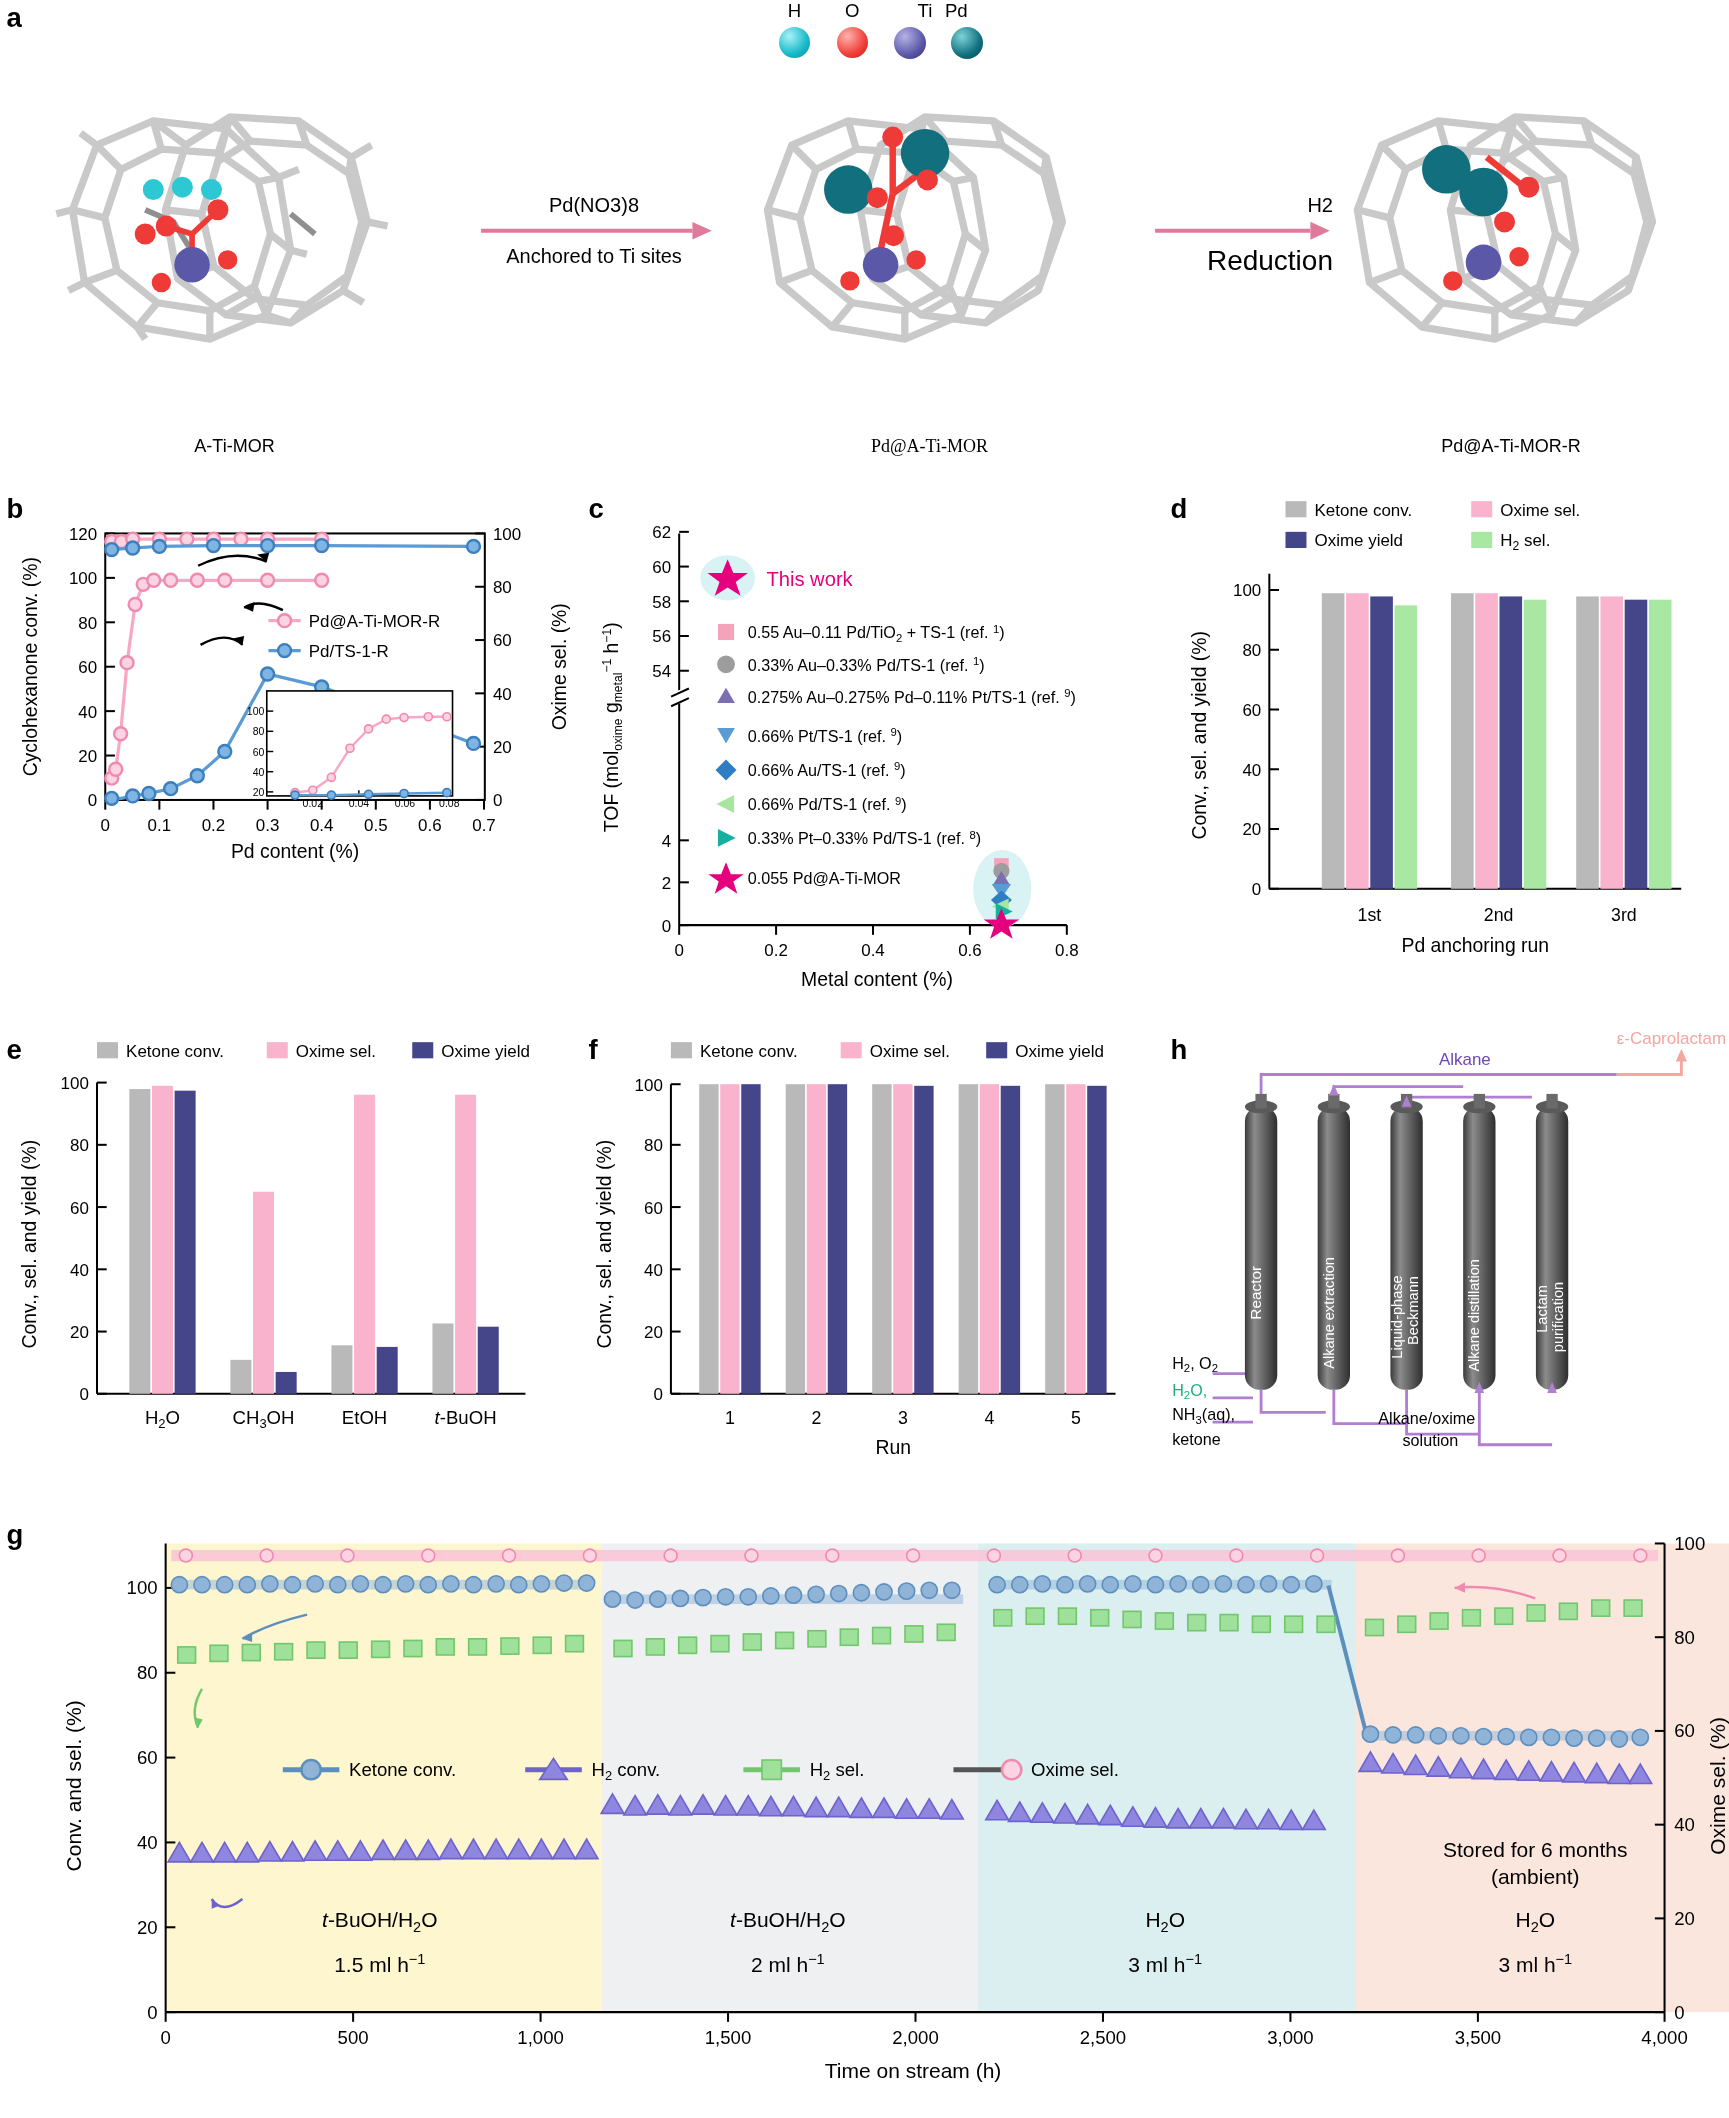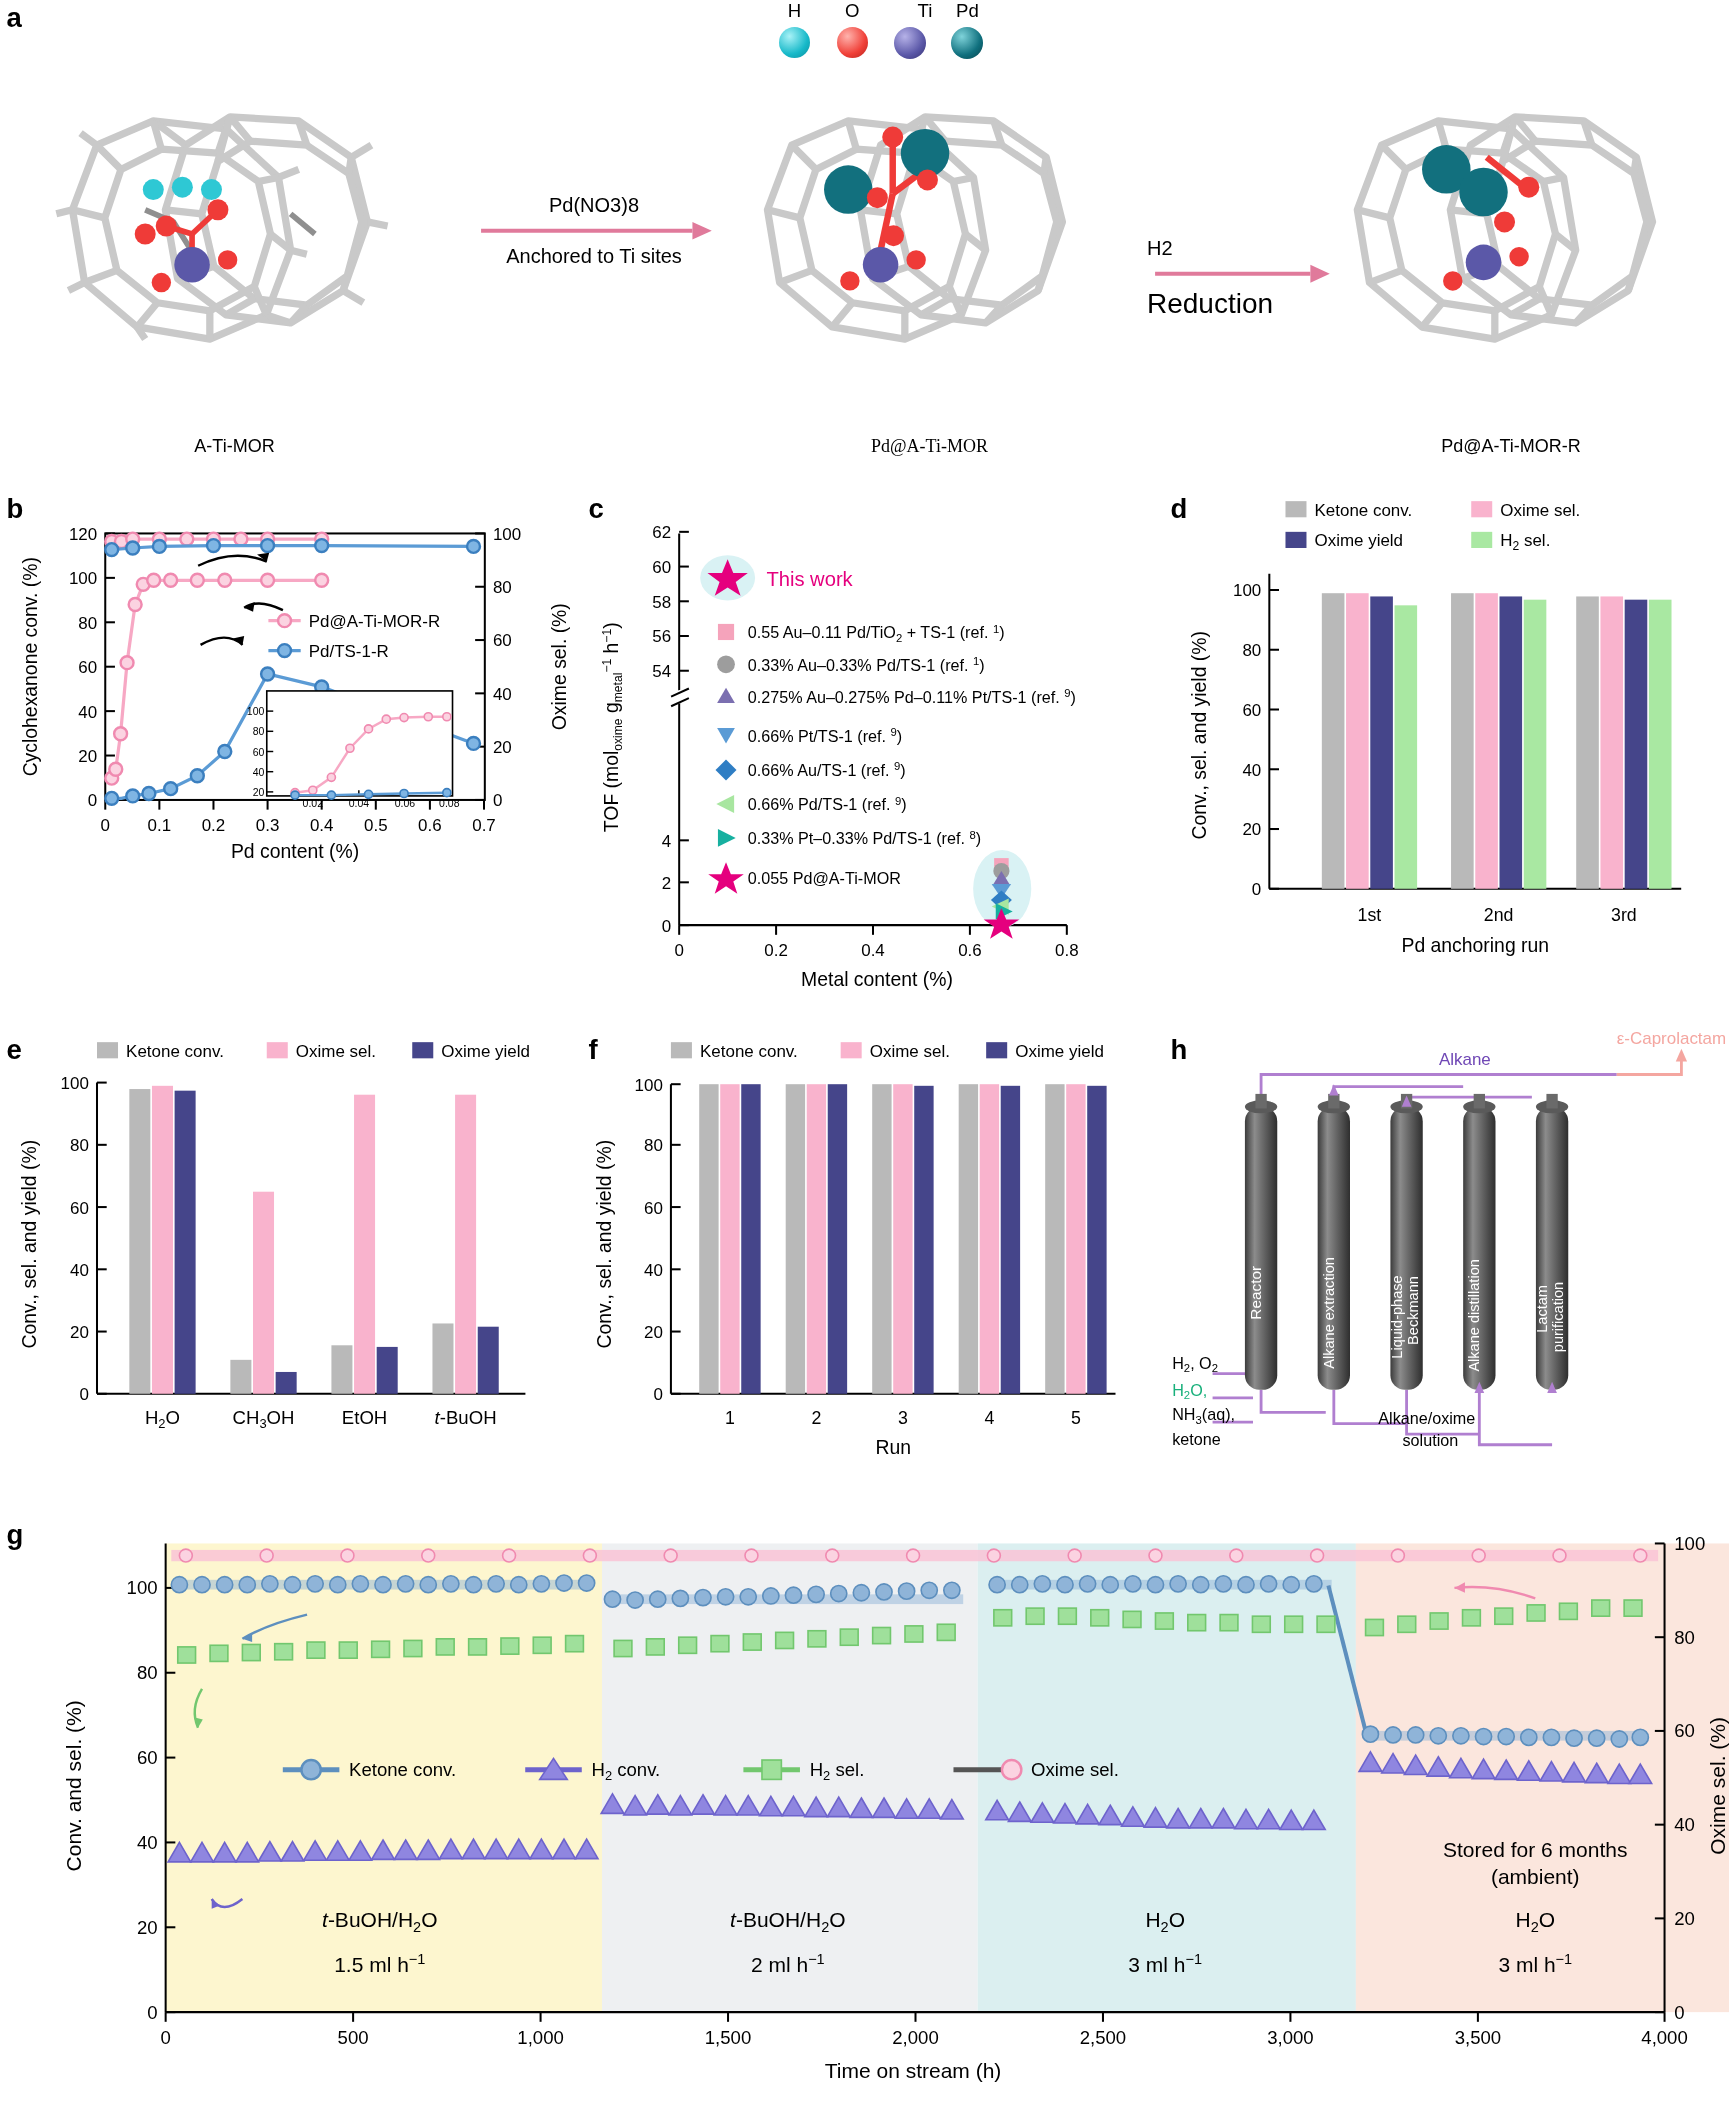--- a/index.html
+++ b/index.html
@@ -13,21 +13,21 @@
 <body>
 
 <div class="panel" style="left:0;top:0;width:1730px;height:469px;">
   <div class="plabel" style="position:absolute;left:6.5px;top:1.6px;">a</div>
 
   <div style="position:absolute;left:772px;top:0px;width:218px;">
     <div style="display:flex;justify-content:space-between;">
       <div style="width:45px;text-align:center;font-size:18.6px;">H</div>
       <div style="width:45px;text-align:center;font-size:18.6px;">O</div>
       <div style="width:45px;text-align:right;font-size:18.6px;">Ti</div>
-      <div style="width:45px;text-align:center;font-size:18.6px;">Pd</div>
+      <div style="width:45px;font-size:18.6px;">Pd</div>
     </div>
     <div style="display:flex;justify-content:space-between;margin-top:4.8px;">
       <div style="width:45px;display:flex;justify-content:center;">
           <span style="width:31px;height:31px;border-radius:50%;background:radial-gradient(circle at 34% 30%, #a8f2f7, #17b9c9 60%, #0c8c9c);display:block;"></span>
         </div>
       <div style="width:45px;display:flex;justify-content:center;">
           <span style="width:31px;height:31px;border-radius:50%;background:radial-gradient(circle at 34% 30%, #ffb3ad, #f04038 60%, #b3221c);display:block;"></span>
         </div>
       <div style="width:45px;display:flex;justify-content:center;">
           <span style="width:32px;height:32px;border-radius:50%;background:radial-gradient(circle at 34% 30%, #b6b2e8, #5b58a8 60%, #343170);display:block;"></span>
@@ -125,21 +125,21 @@
 
   <div style="position:absolute;left:473px;top:194px;width:242px;text-align:center;">
     <div style="font-size:20px;">Pd(NO3)8</div>
     <svg width="242" height="27.5" viewBox="0 0 300 34">
       <line x1="10" y1="17" x2="272" y2="17" stroke="#e07a9b" stroke-width="5"></line>
       <polygon points="272,6 296,17 272,28" fill="#e07a9b"></polygon>
     </svg>
     <div style="font-size:20px;">Anchored to Ti sites</div>
   </div>
 
-  <div style="position:absolute;left:1147px;top:194px;width:186px;text-align:left;margin-top:43px;">
+  <div style="position:absolute;left:1147px;top:194px;width:186px;text-align:right;">
     <div style="font-size:20px;">H2</div>
     <svg width="186" height="27.5" viewBox="0 0 230 34">
       <line x1="10" y1="17" x2="202" y2="17" stroke="#e07a9b" stroke-width="5"></line>
       <polygon points="202,6 226,17 202,28" fill="#e07a9b"></polygon>
     </svg>
     <div style="font-size:28px;">Reduction</div>
   </div>
 
   <div class="caption" style="left:73px;top:436px;width:323px;text-align:center;">A-Ti-MOR</div>
   <div class="caption" style="left:760px;top:436px;width:339px;font-family:Liberation Serif, serif;">Pd@A-Ti-MOR</div>

